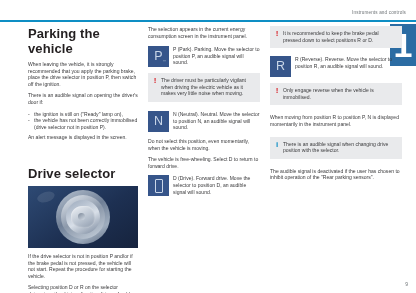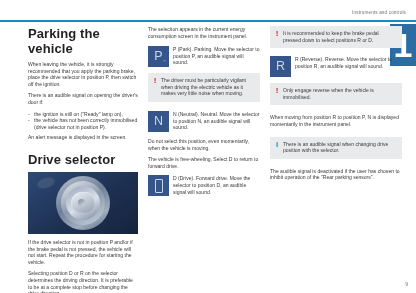--- a/index.html
+++ b/index.html
@@ -139,21 +139,21 @@
   <div class="col col1">
     <h2 class="sect">Parking the vehicle</h2>
     <p class="body">When leaving the vehicle, it is strongly recommended that you apply the parking brake, place the drive selector in position P, then switch off the ignition.</p>
     <p class="body">There is an audible signal on opening the driver's door if:</p>
     <ul class="dash">
       <li><span class="dash">-</span><span>the ignition is still on ("Ready" lamp on),</span></li>
       <li><span class="dash">-</span><span>the vehicle has not been correctly immobilised (drive selector not in position P).</span></li>
     </ul>
     <p class="body">An alert message is displayed in the screen.</p>
 
-    <h2 class="sect" style="margin-top:11px">Drive selector</h2>
+    <h2 class="sect" style="margin-top:25px">Drive selector</h2>
 
     <div class="selector-img">
       <div class="ring ring1"></div>
       <div class="ring ring2"></div>
       <div class="ring ring3"></div>
       <div class="knob"></div>
       <div class="glint"></div>
     </div>
 
     <p class="body">If the drive selector is not in position P and/or if the brake pedal is not pressed, the vehicle will not start. Repeat the procedure for starting the vehicle.</p>

